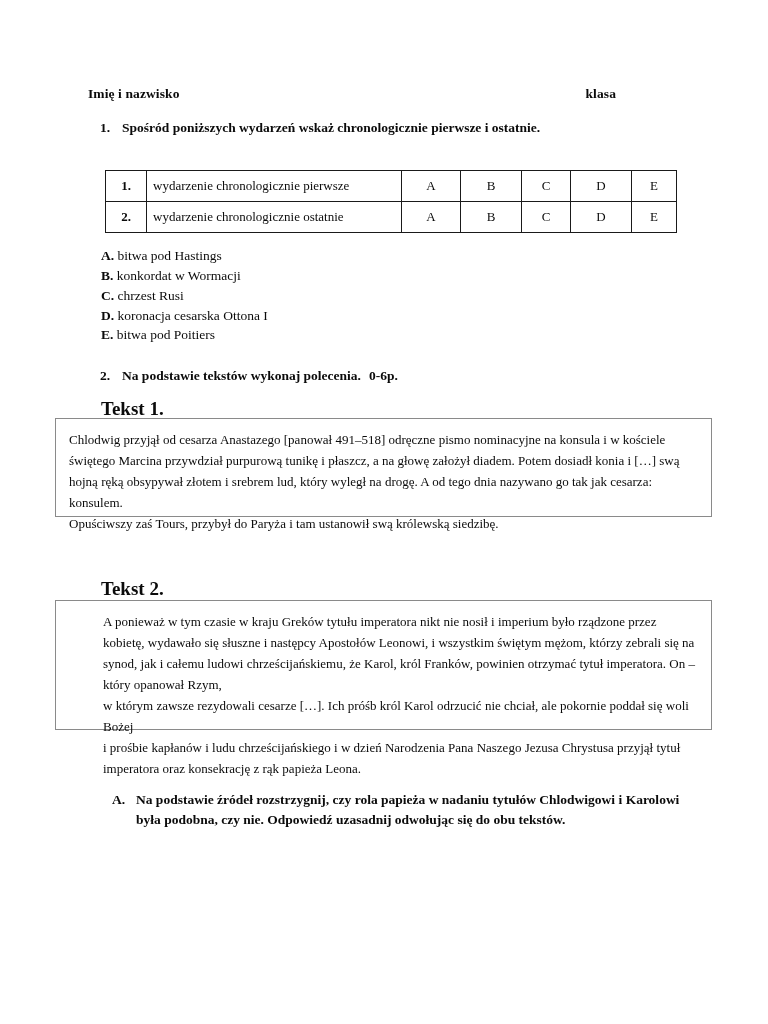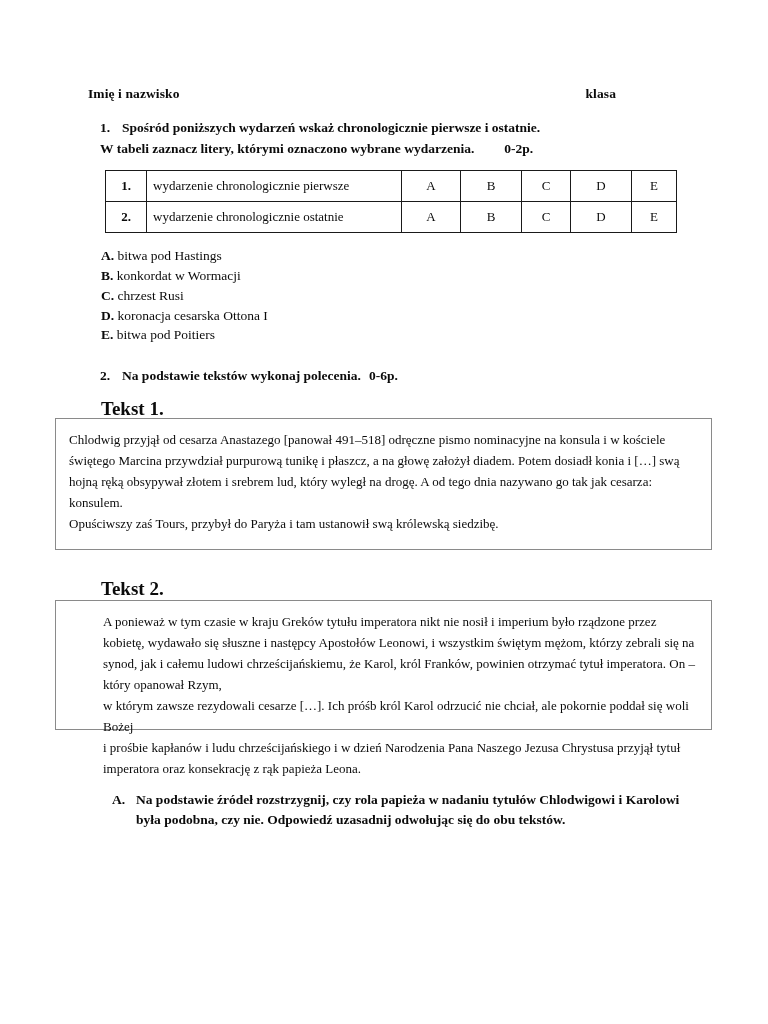--- a/index.html
+++ b/index.html
@@ -149,21 +149,21 @@
     width: 657px;
     border: 1px solid #8a8a8a;
     box-sizing: border-box;
     background: #ffffff;
     font-size: 13px;
     line-height: 1.62;
     padding: 10px 12px 10px 13px;
   }
   .source-box.box1 {
     top: 418px;
-    height: 132px;
+    height: 99px;
   }
   .source-box.box2 {
     top: 600px;
     height: 130px;
     padding-left: 47px;
   }
   .source-box p {
     margin: 0;
   }
 
@@ -194,24 +194,20 @@
 
   <div class="header-row">
     <span>Imię i nazwisko</span>
     <span>klasa</span>
   </div>
 
   <div class="q1-block">
     <div class="q1-line1">
       <span class="q1-num">1.</span>
       <span>Spośród poniższych wydarzeń wskaż chronologicznie pierwsze i ostatnie.</span>
-    </div>
-    <div class="q1-line2">
-      <span>W tabeli zaznacz litery, którymi oznaczono wybrane wydarzenia.</span>
-      <span class="q1-points">0-2p.</span>
     </div>
   </div>
 
   <table class="answer-table">
     <tbody>
       <tr>
         <td class="c-idx">1.</td>
         <td class="c-desc">wydarzenie chronologicznie pierwsze</td>
         <td class="c-opt opt0">A</td>
         <td class="c-opt opt1">B</td>

